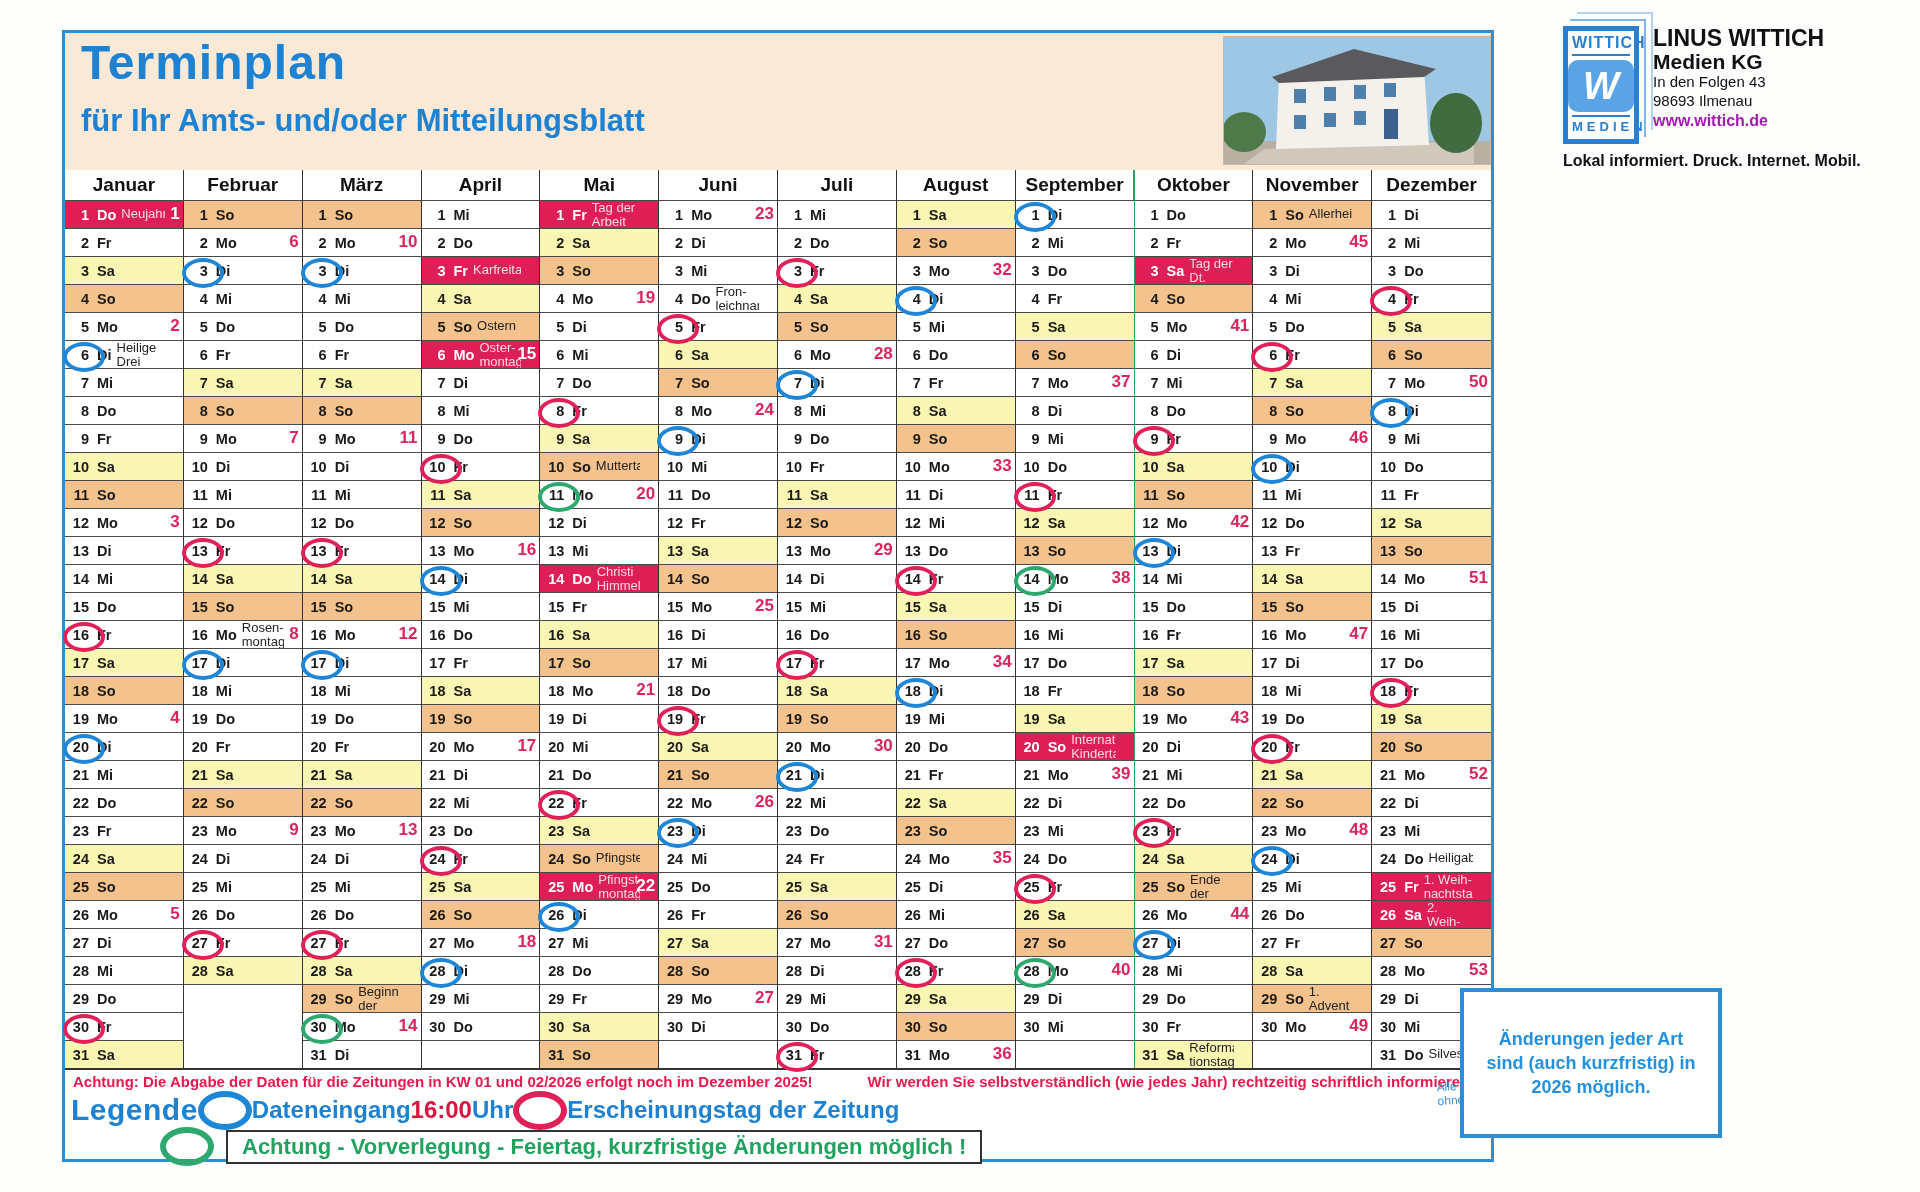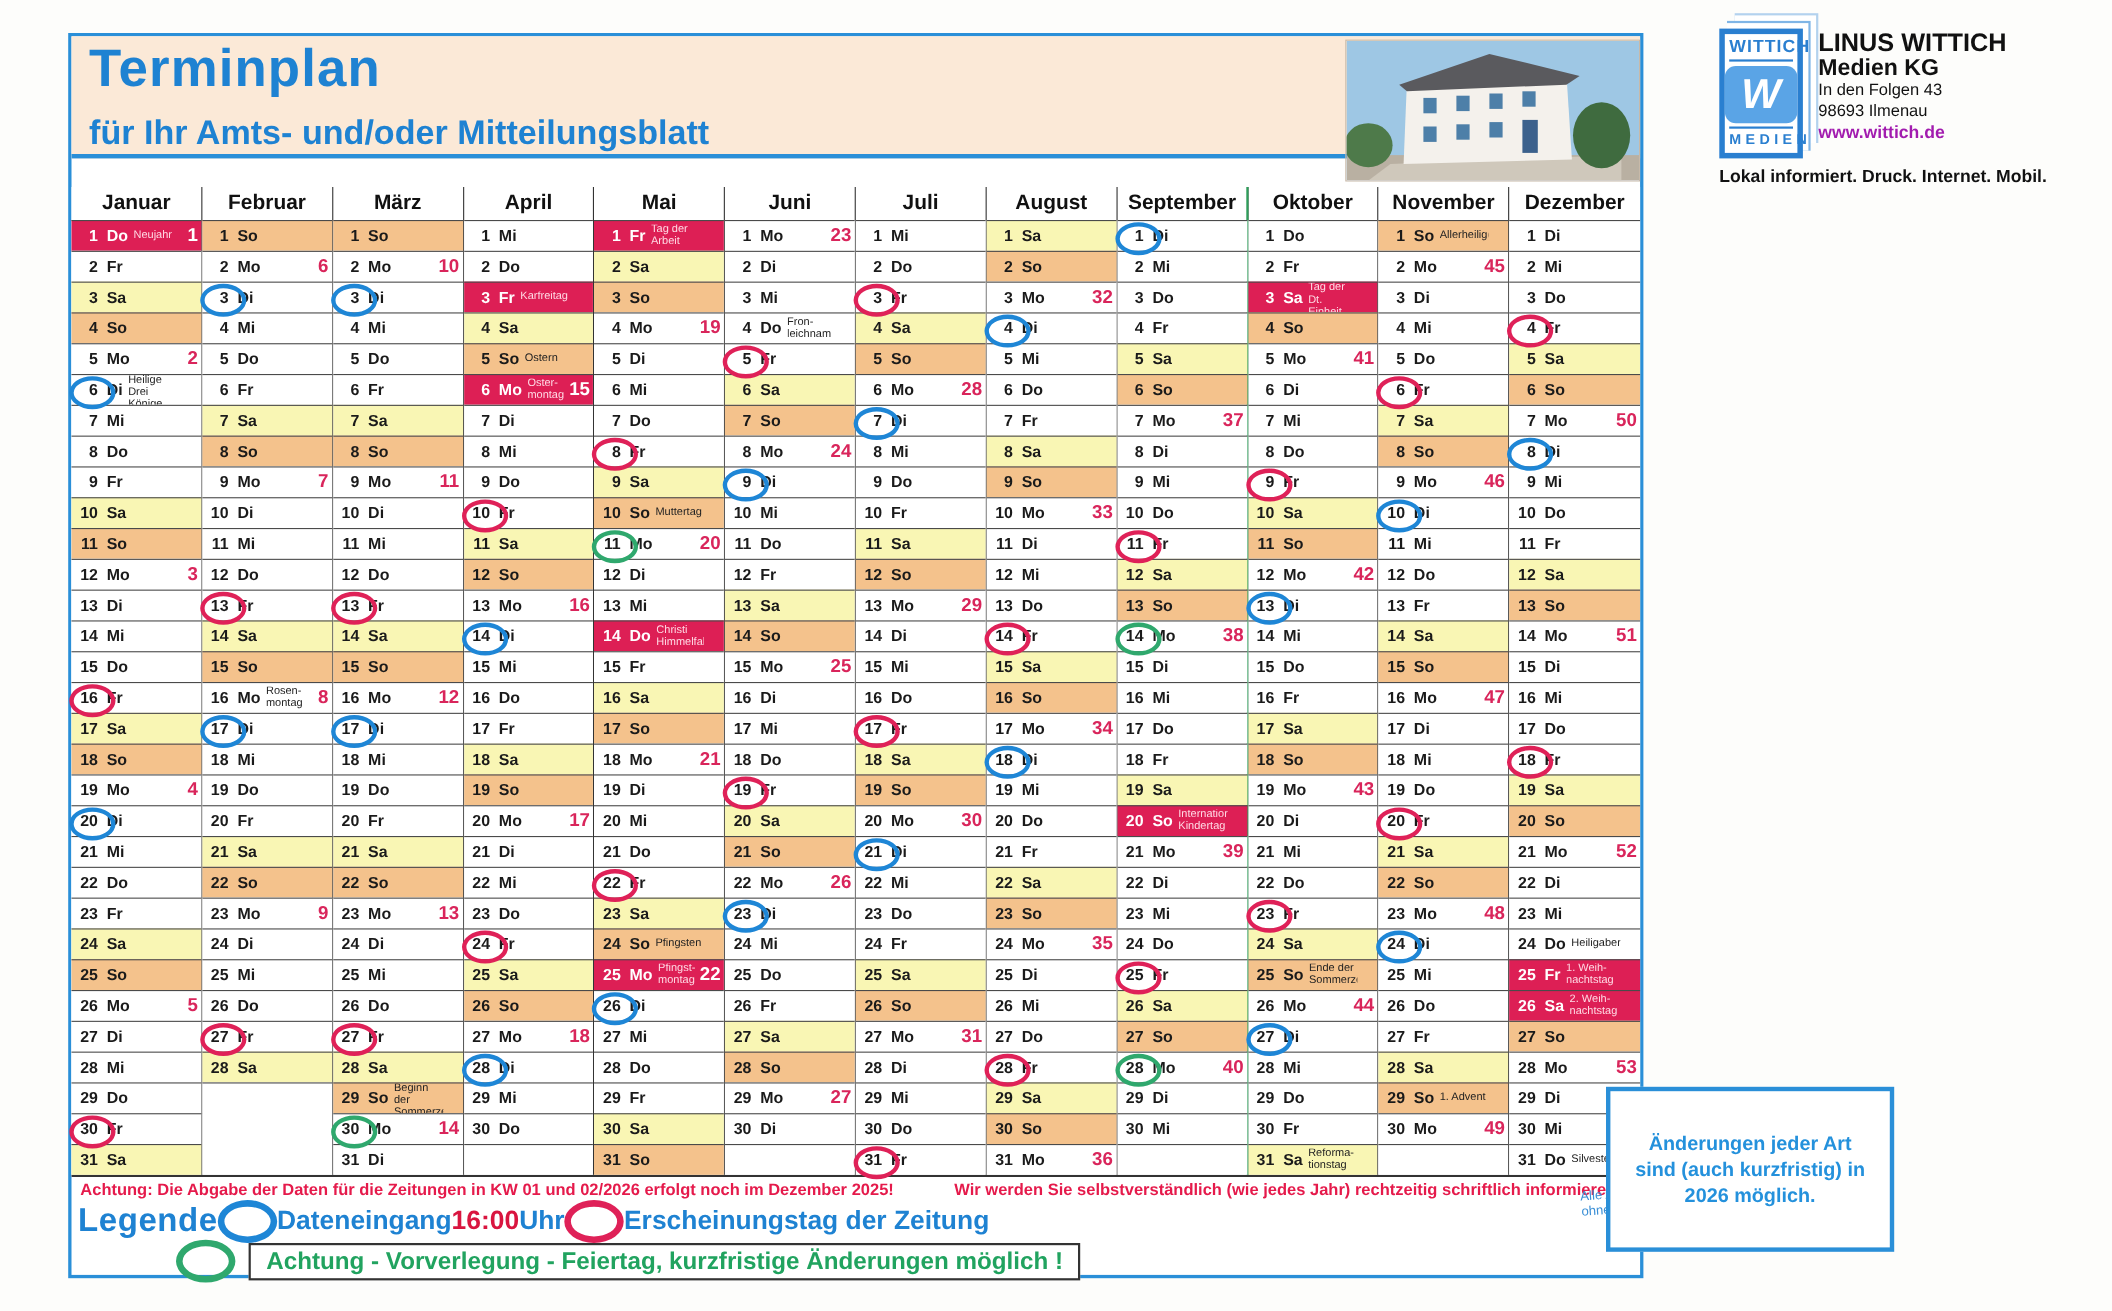--- a/index.html
+++ b/index.html
@@ -5,21 +5,21 @@
 <style>
   html,body{margin:0;padding:0;}
   body{width:1920px;height:1192px;position:relative;background:#fdfdfb;
        font-family:"Liberation Sans",sans-serif;overflow:hidden;}
 
   
   .frame{position:absolute;left:62px;top:30px;width:1432px;height:1132px;
          border:3px solid #2a8fd8;box-sizing:border-box;background:#fff;}
 
   
-  .band{position:absolute;left:0;top:0;width:100%;height:111px;background:#fbe9d7;
+  .band{position:absolute;left:0;top:0;width:100%;height:169px;background:#fbe9d7;
         border-bottom:4px solid #2a8fd8;box-sizing:border-box;}
   .title1{position:absolute;left:16px;top:2px;font-size:48px;font-weight:bold;
           color:#1e82d2;letter-spacing:1px;}
   .title2{position:absolute;left:16px;top:70px;font-size:31px;font-weight:bold;color:#1e82d2;}
   .photo{position:absolute;left:1158px;top:3px;width:266px;height:127px;overflow:hidden;
          border:1px solid #c8b9a8;}
 
   
   .caltable{position:absolute;left:0;top:137px;width:1426px;height:900px;
             display:grid;grid-template-columns:repeat(12,1fr);
@@ -31,21 +31,21 @@
       color:#111;flex:0 0 auto;}
   .cell{height:28px;flex:0 0 auto;border-top:1px solid #4a4a4a;position:relative;
         display:flex;align-items:center;box-sizing:border-box;background:#fff;}
   .cell.sat{background:#f9f6b4;}
   .cell.sun{background:#f4c28c;}
   .cell.hol{background:#dd1f55;}
   .cell.empty{border-top:none;background:#fff;}
   .cell.empty.first{border-top:1px solid #4a4a4a;}
   .dnum{width:24px;text-align:right;font-weight:bold;font-size:14.5px;color:#1a1a1a;flex:0 0 auto;}
   .dw{margin-left:8px;font-weight:bold;font-size:14.5px;color:#1a1a1a;flex:0 0 auto;}
-  .lbl{margin-left:5px;margin-right:18px;font-size:10px;line-height:1.08;color:#222;
+  .lbl{margin-left:5px;margin-right:18px;font-size:13px;line-height:1.08;color:#222;
        flex:1 1 auto;overflow:hidden;max-height:27px;}
   .kw{position:absolute;right:3px;top:3px;font-weight:bold;font-size:17px;color:#d9255b;}
   .cell.hol .dnum,.cell.hol .dw,.cell.hol .kw{color:#fff;}
   .cell.hol .lbl{color:#ffd9e4;}
   .circ{position:absolute;left:-2px;top:1px;width:34px;height:22px;border-radius:50%;
         border:4px solid #000;z-index:2;pointer-events:none;}
   .circ.blue{border-color:#1e86d6;}
   .circ.red{border-color:#df2158;}
   .circ.green{border-color:#2fa86d;}
 

